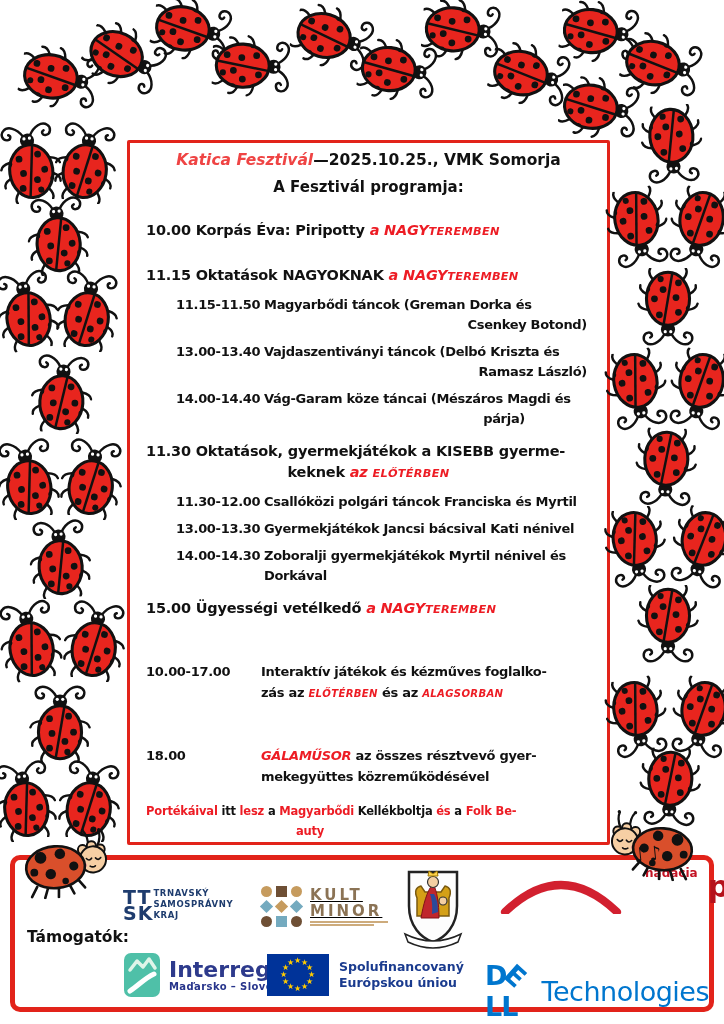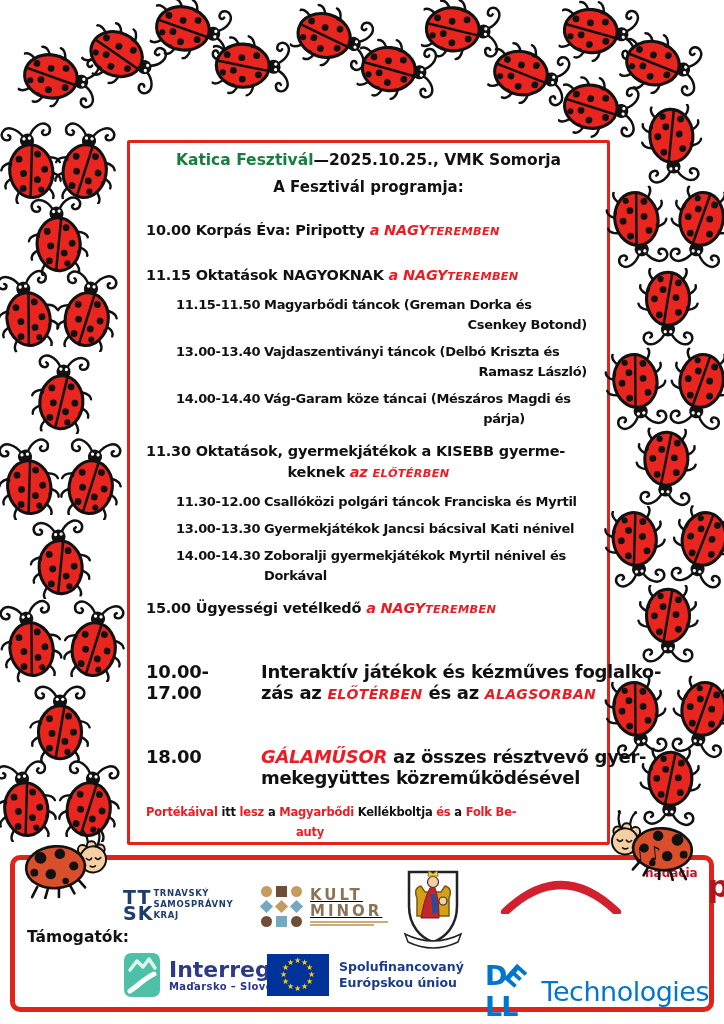--- a/index.html
+++ b/index.html
@@ -20,21 +20,21 @@
     font-size:20px; font-weight:bold; color:#111; transform:rotate(-6deg); letter-spacing:2px; }
 
   
   .program-box {
     position:absolute; left:127px; top:140px; width:483px; height:705px;
     background:#fff; border:3px solid #e2231a; border-radius:2px; z-index:2;
     padding:8px 16px 0 16px;
   }
   .center { text-align:center; }
   .title-line { font-size:15.5px; font-weight:bold; color:#111; white-space:nowrap; margin-bottom:9px; }
-  .title-red { color:#15803d; }
+  .title-red { color:#ef4444; font-style:italic; }
   .subtitle { font-size:15px; font-weight:bold; color:#111; margin-bottom:24px; }
 
   .main { font-size:14.5px; font-weight:bold; color:#111; line-height:21px; letter-spacing:-0.2px; white-space:nowrap; }
   .r  { color:#ed1c24; font-style:italic; }
   .rs { color:#ed1c24; font-style:italic; font-size:0.78em; letter-spacing:0.3px; }
   .rp { color:#ed1c24; }
 
   .row1 { margin-bottom:23px; }
   .row2 { margin-bottom:8px; }
   .row3 { margin-bottom:8px; }
@@ -44,21 +44,21 @@
   .sub { display:flex; font-size:13px; font-weight:bold; color:#111; line-height:20px;
          letter-spacing:-0.3px; margin-bottom:7px; padding-left:30px; }
   .sub-time { width:88px; flex-shrink:0; }
   .sub-text { flex:1; }
   .sub-l1 { white-space:nowrap; }
   .sub-l2.right { text-align:right; padding-right:4px; }
   .sub-l2.right-in { text-align:right; padding-right:66px; }
   .sub-l2.left { text-align:left; }
   .mb-lg { margin-bottom:12px; }
 
-  .tworow { display:flex; font-size:18px; font-weight:bold; color:#111;
+  .tworow { display:flex; font-size:13px; font-weight:bold; color:#111;
             line-height:21px; letter-spacing:-0.3px;margin-top:41px; }
   .tworow .time { width:115px; flex-shrink:0; }
   .tworow .txt  { flex:1; }
   .tworow .txt div { white-space:nowrap; }
   .row5 { margin-bottom:12px; }
   .row6 { margin-bottom:14px; }
 
   .footer-line { font-size:11.5px; font-weight:bold; color:#111; line-height:20px;
                  letter-spacing:-0.2px; white-space:nowrap; margin-top:4px; }
   .footer-line .l2 { padding-left:150px; }

